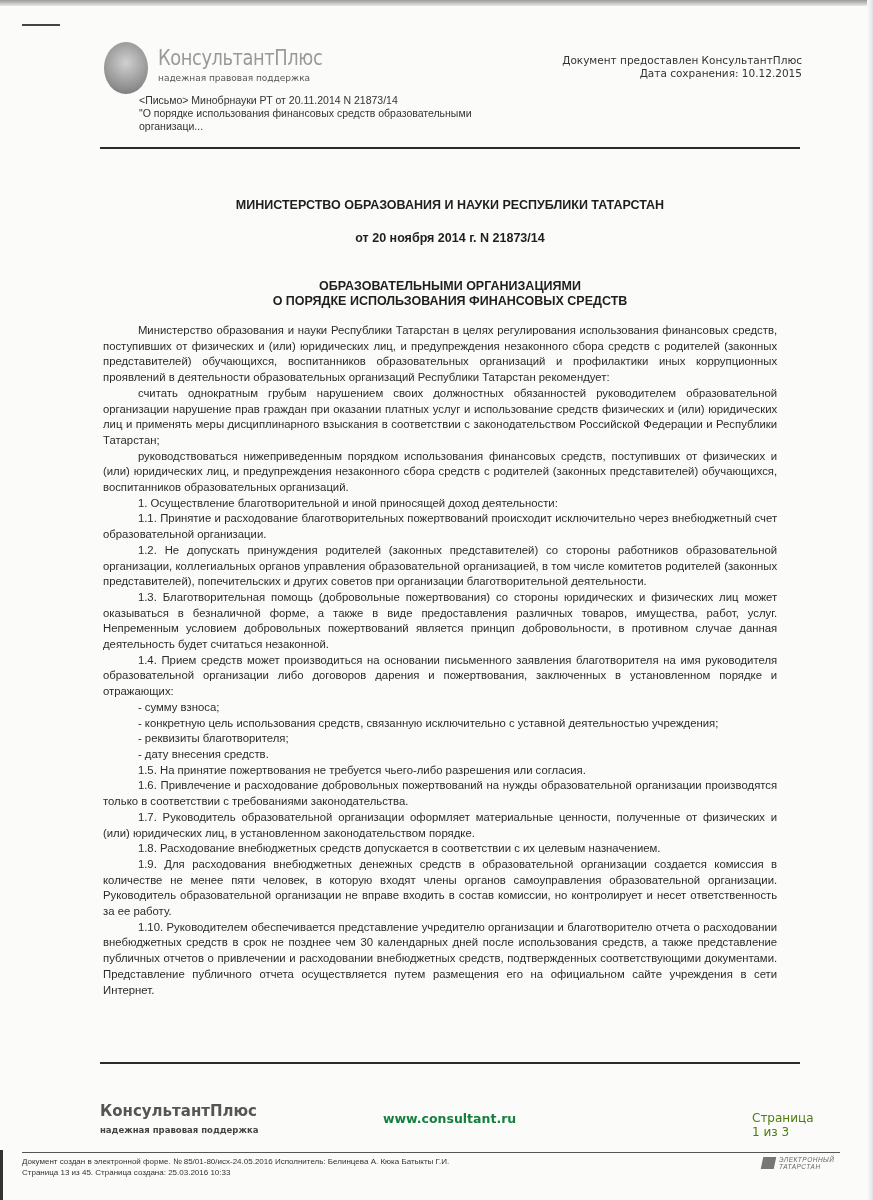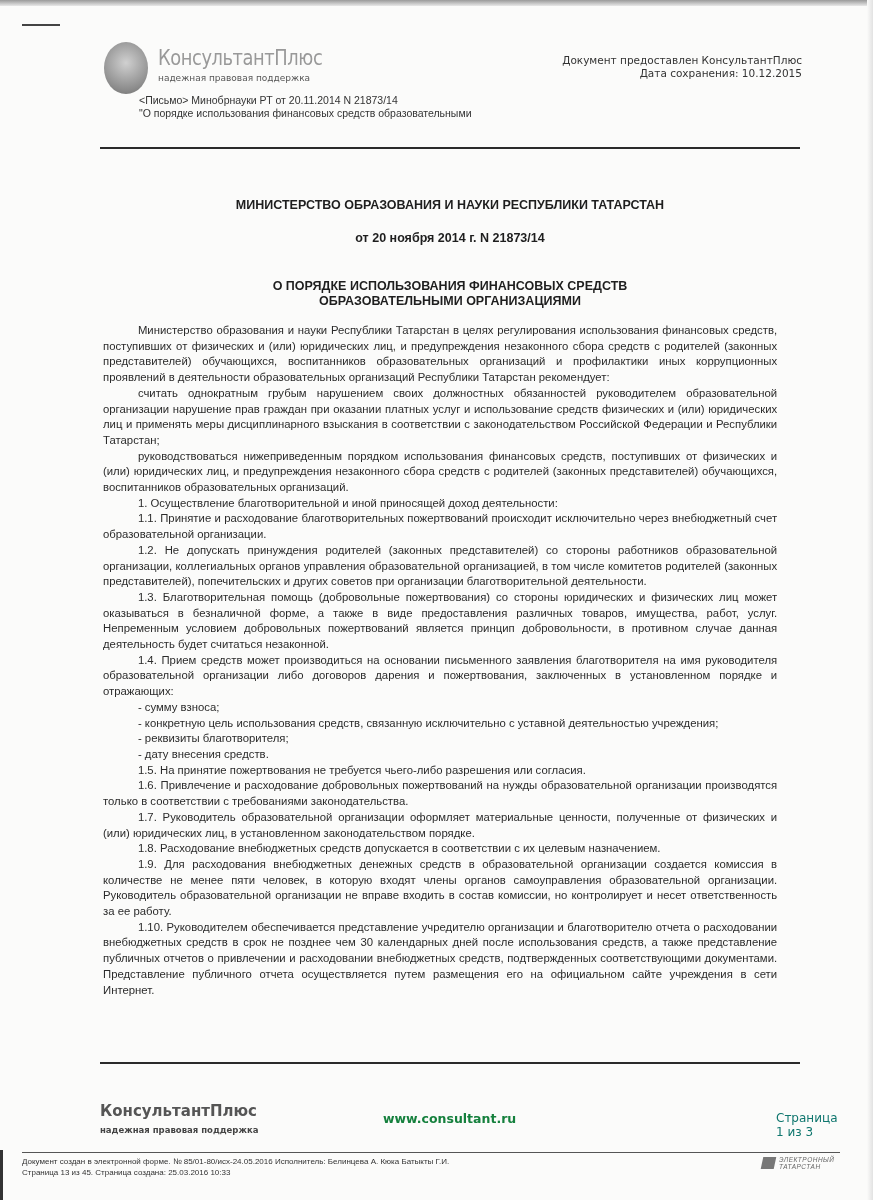--- a/index.html
+++ b/index.html
@@ -41,22 +41,22 @@
 
     .hr-bottom { position: absolute; left: 100px; top: 1062px; width: 700px; height: 2px; background: #2a2a2a; }
 
     .footer { position: absolute; left: 100px; top: 1102px; width: 720px; height: 40px; }
     .f-brand { position: absolute; left: 0; top: 0; font-size: 15px; font-weight: bold; color: #555;
       font-family: "DejaVu Sans", sans-serif; }
     .f-tag { position: absolute; left: 0; top: 23px; font-size: 8.5px; font-weight: bold; color: #444;
       font-family: "DejaVu Sans", sans-serif; }
     .f-url { position: absolute; left: 283px; top: 9px; font-size: 12.5px; font-weight: bold; color: #15803d;
       font-family: "DejaVu Sans", sans-serif; }
-    .f-page { position: absolute; left: 652px; top: 9px; font-size: 12px; color: #0f766e;
-      font-family: "DejaVu Sans", sans-serif; margin-left: 24px; }
+    .f-page { position: absolute; left: 652px; top: 9px; font-size: 12px; color: #4d7c0f;
+      font-family: "DejaVu Sans", sans-serif; }
 
     .hr-meta { position: absolute; left: 22px; top: 1152px; width: 818px; height: 1px; background: #555; }
     .meta { position: absolute; left: 22px; top: 1156px; font-size: 8px; line-height: 11px; color: #333; }
     .et-logo { position: absolute; left: 762px; top: 1154px; width: 80px; height: 20px; }
     .et-mark { position: absolute; left: 0; top: 3px; width: 13px; height: 12px; background: #777;
       transform: skewX(-12deg); }
     .et-text { position: absolute; left: 17px; top: 2px; font-size: 6.5px; line-height: 7px; color: #666;
       font-style: italic; letter-spacing: 0.5px; }
     .left-edge { position: absolute; left: 0; top: 1150px; width: 3px; height: 50px; background: #333; }
   </style>
@@ -69,36 +69,37 @@
 
 <div class="header">
   <div class="logo">
     <div class="logo-face"></div>
     <div class="logo-title">КонсультантПлюс</div>
     <div class="logo-sub">надежная правовая поддержка</div>
   </div>
   <div class="doc-ref">
     <div>&lt;Письмо&gt; Минобрнауки РТ от 20.11.2014 N 21873/14</div>
     <div>"О порядке использования финансовых средств образовательными</div>
+    <div>организаци...</div>
   </div>
   <div class="provided">
     <div>Документ предоставлен КонсультантПлюс</div>
     <div>Дата сохранения: 10.12.2015</div>
   </div>
 </div>
 <div class="hr-top"></div>
 
 <div class="titles">
   <div class="t-ministry">МИНИСТЕРСТВО ОБРАЗОВАНИЯ И НАУКИ РЕСПУБЛИКИ ТАТАРСТАН</div>
   <div class="t-letter">
     <div>от 20 ноября 2014 г. N 21873/14</div>
   </div>
   <div class="t-subject">
+    <div>ОБРАЗОВАТЕЛЬНЫМИ ОРГАНИЗАЦИЯМИ</div>
     <div>О ПОРЯДКЕ ИСПОЛЬЗОВАНИЯ ФИНАНСОВЫХ СРЕДСТВ</div>
-    <div>ОБРАЗОВАТЕЛЬНЫМИ ОРГАНИЗАЦИЯМИ</div>
   </div>
 </div>
 
 <div class="body-text">
   <p>Министерство образования и науки Республики Татарстан в целях регулирования использования финансовых средств, поступивших от физических и (или) юридических лиц, и предупреждения незаконного сбора средств с родителей (законных представителей) обучающихся, воспитанников образовательных организаций и профилактики иных коррупционных проявлений в деятельности образовательных организаций Республики Татарстан рекомендует:</p>
   <p>считать однократным грубым нарушением своих должностных обязанностей руководителем образовательной организации нарушение прав граждан при оказании платных услуг и использование средств физических и (или) юридических лиц и применять меры дисциплинарного взыскания в соответствии с законодательством Российской Федерации и Республики Татарстан;</p>
   <p>руководствоваться нижеприведенным порядком использования финансовых средств, поступивших от физических и (или) юридических лиц, и предупреждения незаконного сбора средств с родителей (законных представителей) обучающихся, воспитанников образовательных организаций.</p>
   <p>1. Осуществление благотворительной и иной приносящей доход деятельности:</p>
   <p>1.1. Принятие и расходование благотворительных пожертвований происходит исключительно через внебюджетный счет образовательной организации.</p>
   <p>1.2. Не допускать принуждения родителей (законных представителей) со стороны работников образовательной организации, коллегиальных органов управления образовательной организацией, в том числе комитетов родителей (законных представителей), попечительских и других советов при организации благотворительной деятельности.</p>

